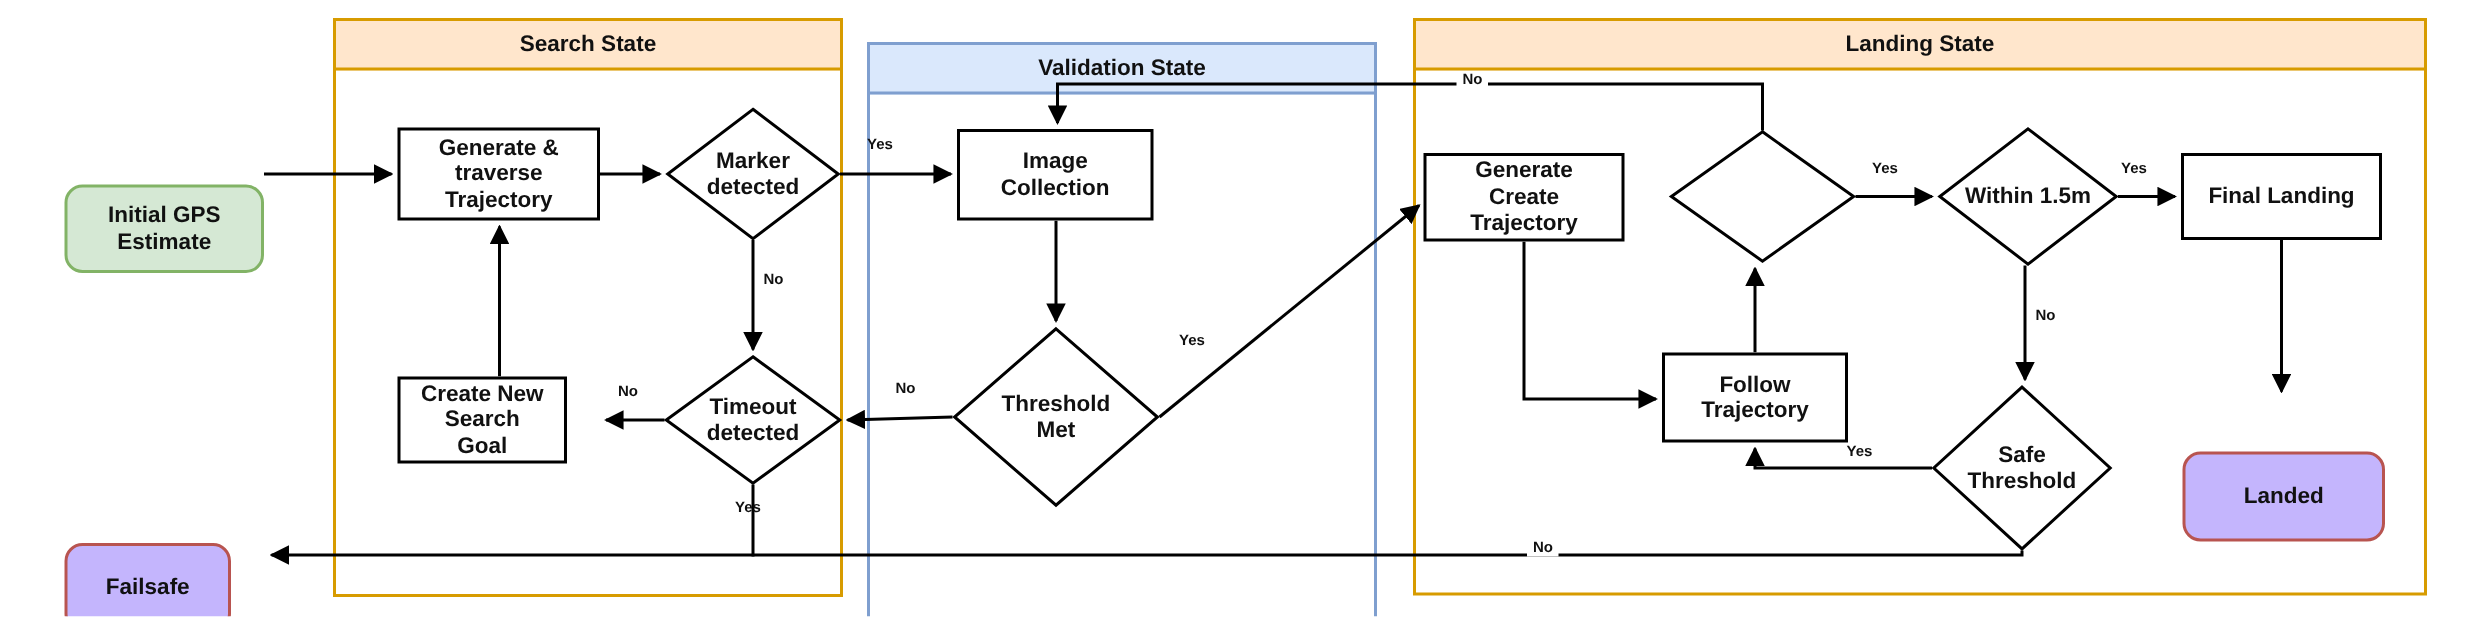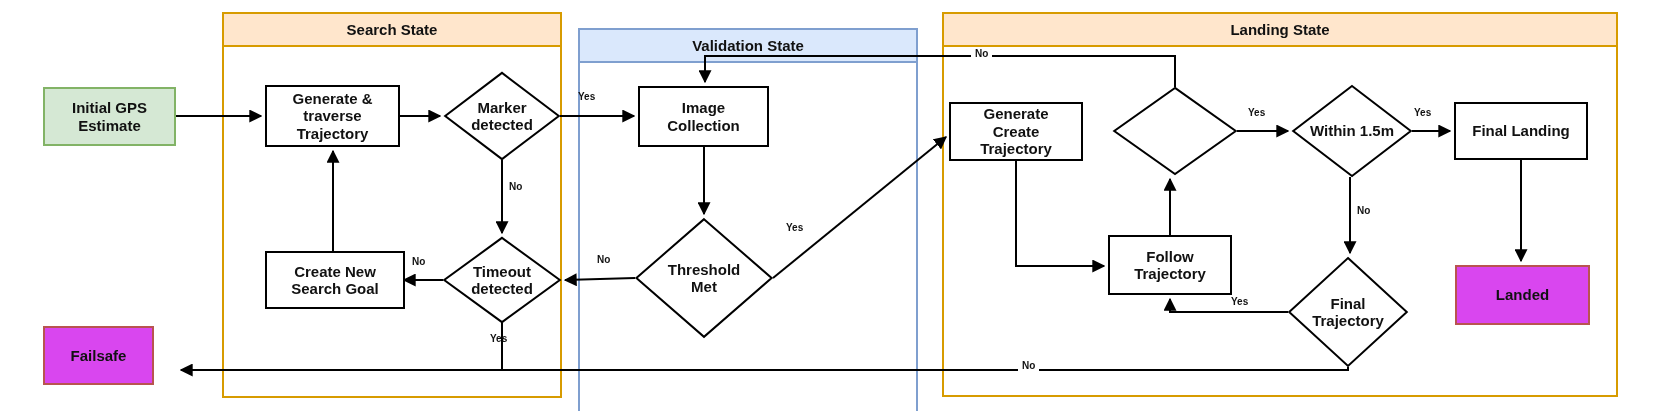--- a/index.html
+++ b/index.html
@@ -18,23 +18,23 @@
   .orange .container-header{background:#ffe6cc;border-bottom:2px solid #d79b00;}
   .blue .container-header{background:#dae8fc;border-bottom:2px solid #7f9fcf;}
   
   #edges{position:absolute;left:0;top:0;z-index:1;overflow:visible;}
   #edges polyline,#edges line{fill:none;stroke:#000;stroke-width:2;}
   
   .node{position:absolute;z-index:2;display:flex;align-items:center;justify-content:center;
         text-align:center;font-size:15px;line-height:1.16;box-sizing:border-box;}
   .node.rect{background:#ffffff;border:2px solid #000;}
   .node.rect .nlabel{padding:0 12px;}
-  .node.terminal{border-radius:0;border:2px solid;}
+  .node.terminal{border-radius:12px;border:2px solid;margin-top:36px;}
   .node.start{background:#d5e8d4;border-color:#82b366;}
-  .node.end{background:#d946ef;border-color:#b85450;}
+  .node.end{background:#c4b5fd;border-color:#b85450;}
   .node.diamond{background:transparent;}
   .node.diamond svg{position:absolute;left:0;top:0;width:100%;height:100%;overflow:visible;}
   .node.diamond polygon{fill:#ffffff;stroke:#000;stroke-width:2;vector-effect:non-scaling-stroke;}
   .node.diamond .nlabel{position:relative;z-index:1;}
   
   .elabel{position:absolute;z-index:3;font-size:10px;line-height:1;}
   .elabel.bg{background:#ffffff;padding:0 4px;}
 </style>
 </head>
 <body>
@@ -105,21 +105,21 @@
     <span class="nlabel">Generate &amp; traverse Trajectory</span>
   </div>
 
   <div class="node diamond" style="left:444px;top:72px;width:116px;height:88px">
     <svg viewBox="0 0 100 100" preserveAspectRatio="none">
       <polygon points="50,1 99,50 50,99 1,50"></polygon>
       </svg>
     <span class="nlabel" style="max-width:82px">Marker detected</span>
   </div>
 
-  <div class="node rect" style="left:265px;top:251px;width:140px;height:58px">
+  <div class="node rect" style="left:265px;top:251px;width:113px;height:58px">
     <span class="nlabel">Create New Search Goal</span>
   </div>
 
   <div class="node diamond" style="left:443px;top:237px;width:118px;height:86px">
     <svg viewBox="0 0 100 100" preserveAspectRatio="none">
       <polygon points="50,1 99,50 50,99 1,50"></polygon>
       </svg>
     <span class="nlabel" style="max-width:82px">Timeout detected</span>
   </div>
 
@@ -152,21 +152,21 @@
     <svg viewBox="0 0 100 100" preserveAspectRatio="none">
       <polygon points="50,1 99,50 50,99 1,50"></polygon>
       </svg>
     <span class="nlabel" style="max-width:110px">Within 1.5m</span>
   </div>
 
   <div class="node diamond" style="left:1288px;top:257px;width:120px;height:110px">
     <svg viewBox="0 0 100 100" preserveAspectRatio="none">
       <polygon points="50,1 99,50 50,99 1,50"></polygon>
       </svg>
-    <span class="nlabel" style="max-width:90px">Final Trajectory</span>
+    <span class="nlabel" style="max-width:90px">Safe Threshold</span>
   </div>
 
   <div class="node rect" style="left:1454px;top:102px;width:134px;height:58px">
     <span class="nlabel">Final Landing</span>
   </div>
 
   <div class="node terminal end" style="left:1455px;top:265px;width:135px;height:60px">
     <span class="nlabel">Landed</span>
   </div>
 

